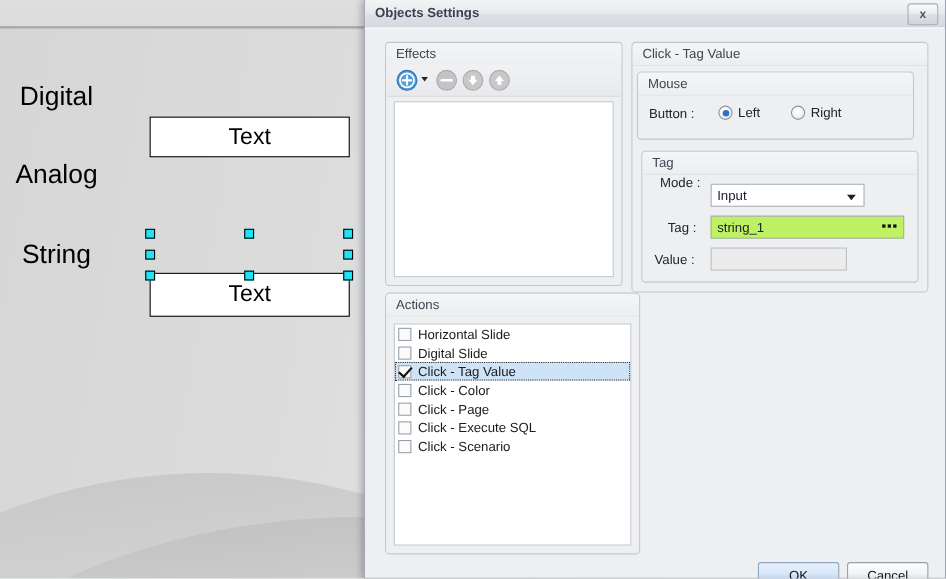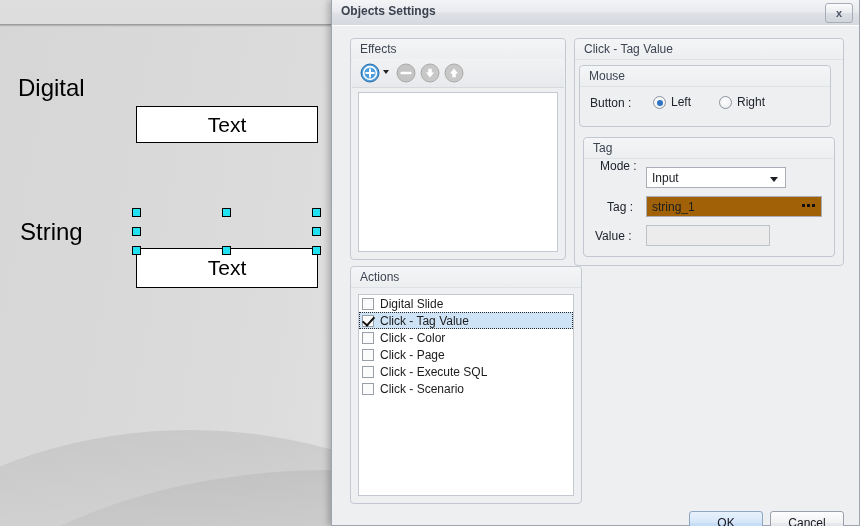--- a/index.html
+++ b/index.html
@@ -286,21 +286,21 @@
     position: absolute;
     right: 7px; top: 9px;
     width: 0; height: 0;
     border-left: 4px solid transparent;
     border-right: 4px solid transparent;
     border-top: 5px solid #1c1f26;
   }
 
   .textfield {
     position: absolute;
-    background: #a16207;
+    background: #bef264;
     border: 1px solid #a8adb6;
     box-sizing: border-box;
     height: 21px;
   }
   .textfield.disabled {
     background: #ececec;
     border-color: #bdc1c8;
   }
   .textfield .tf-val {
     position: absolute;
@@ -347,20 +347,21 @@
 
 <div id="root">
 
   <div class="canvas">
     <div class="canvas-swoosh"></div>
     <div class="canvas-swoosh2"></div>
     <div class="canvas-top-strip"></div>
     <div class="canvas-divider"></div>
 
     <div class="canvas-label lbl-digital">Digital</div>
+    <div class="canvas-label lbl-analog">Analog</div>
     <div class="canvas-label lbl-string">String</div>
 
     <div class="textbox tb-digital">Text</div>
 
     <div class="textbox tb-string">Text</div>
 
     <div class="handle" style="left:132px; top:208px;"></div>
     <div class="handle" style="left:222px; top:208px;"></div>
     <div class="handle" style="left:312px; top:208px;"></div>
     <div class="handle" style="left:132px; top:227px;"></div>
@@ -418,20 +419,24 @@
         <div class="eff-list"></div>
       </div>
 
       <div class="group" id="grp-actions">
         <div class="group-header"></div>
         <div class="group-title">Actions</div>
 
         <div class="act-list">
           <div class="act-row">
             <span class="cbx"></span>
+            <span>Horizontal Slide</span>
+          </div>
+          <div class="act-row">
+            <span class="cbx"></span>
             <span>Digital Slide</span>
           </div>
           <div class="act-row selected">
             <span class="cbx checked"></span>
             <span>Click - Tag Value</span>
           </div>
           <div class="act-row">
             <span class="cbx"></span>
             <span>Click - Color</span>
           </div>

